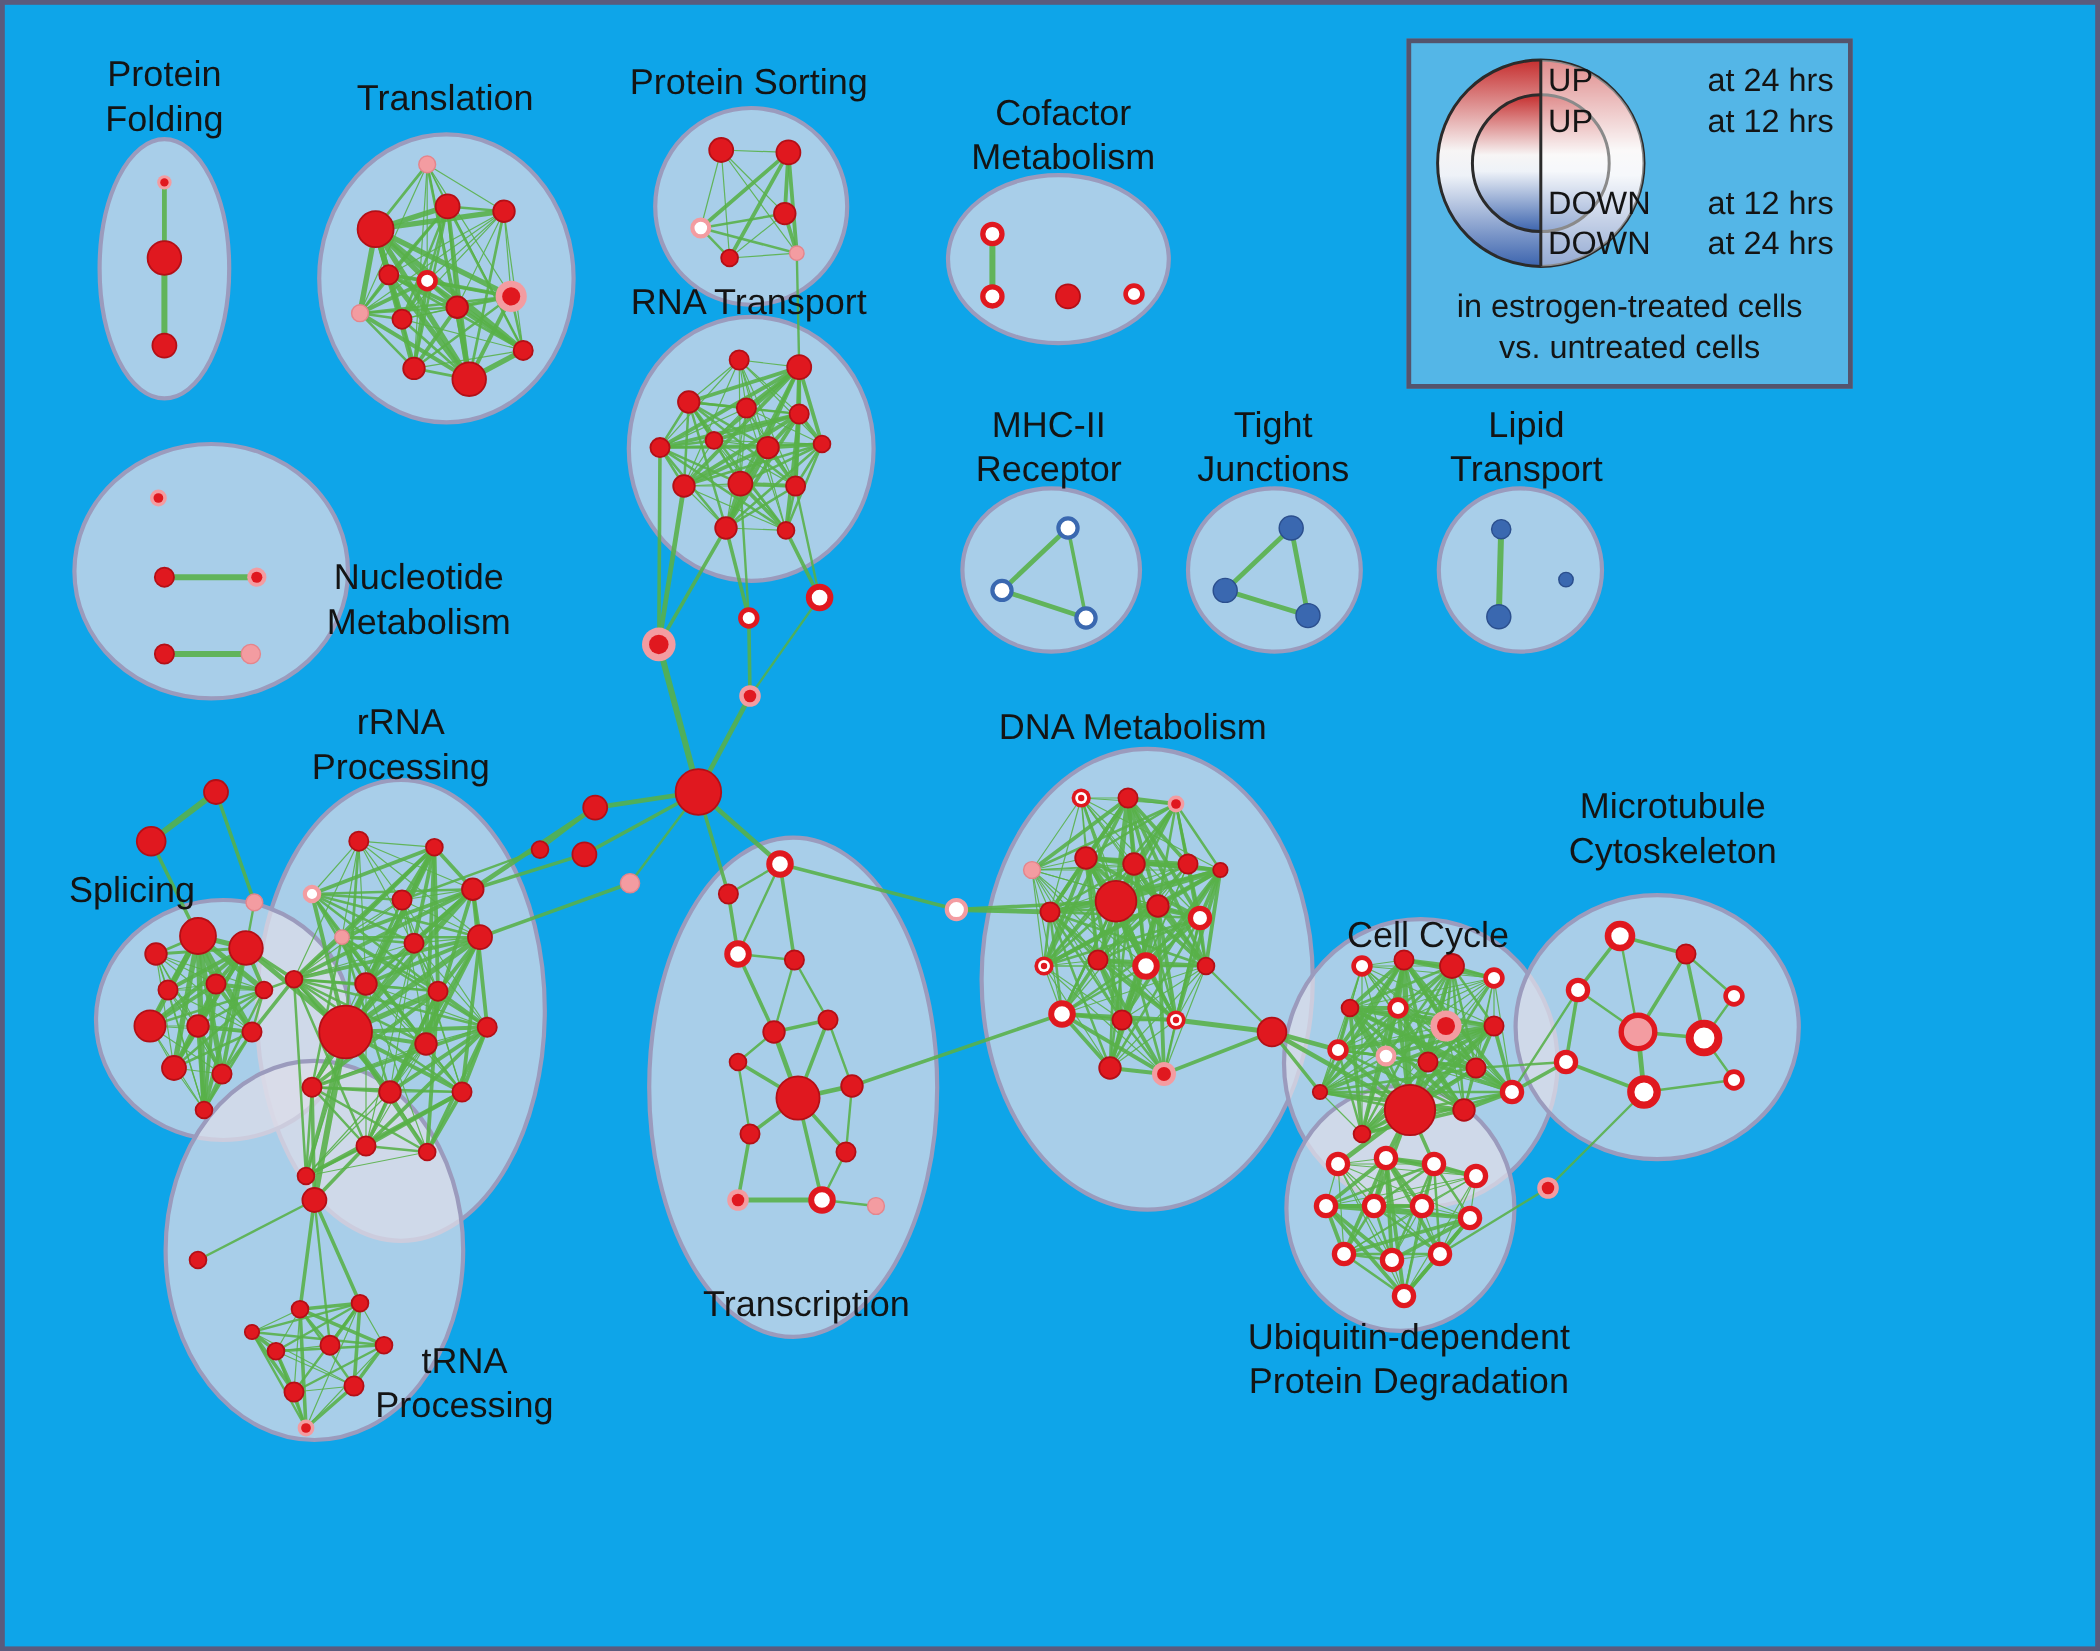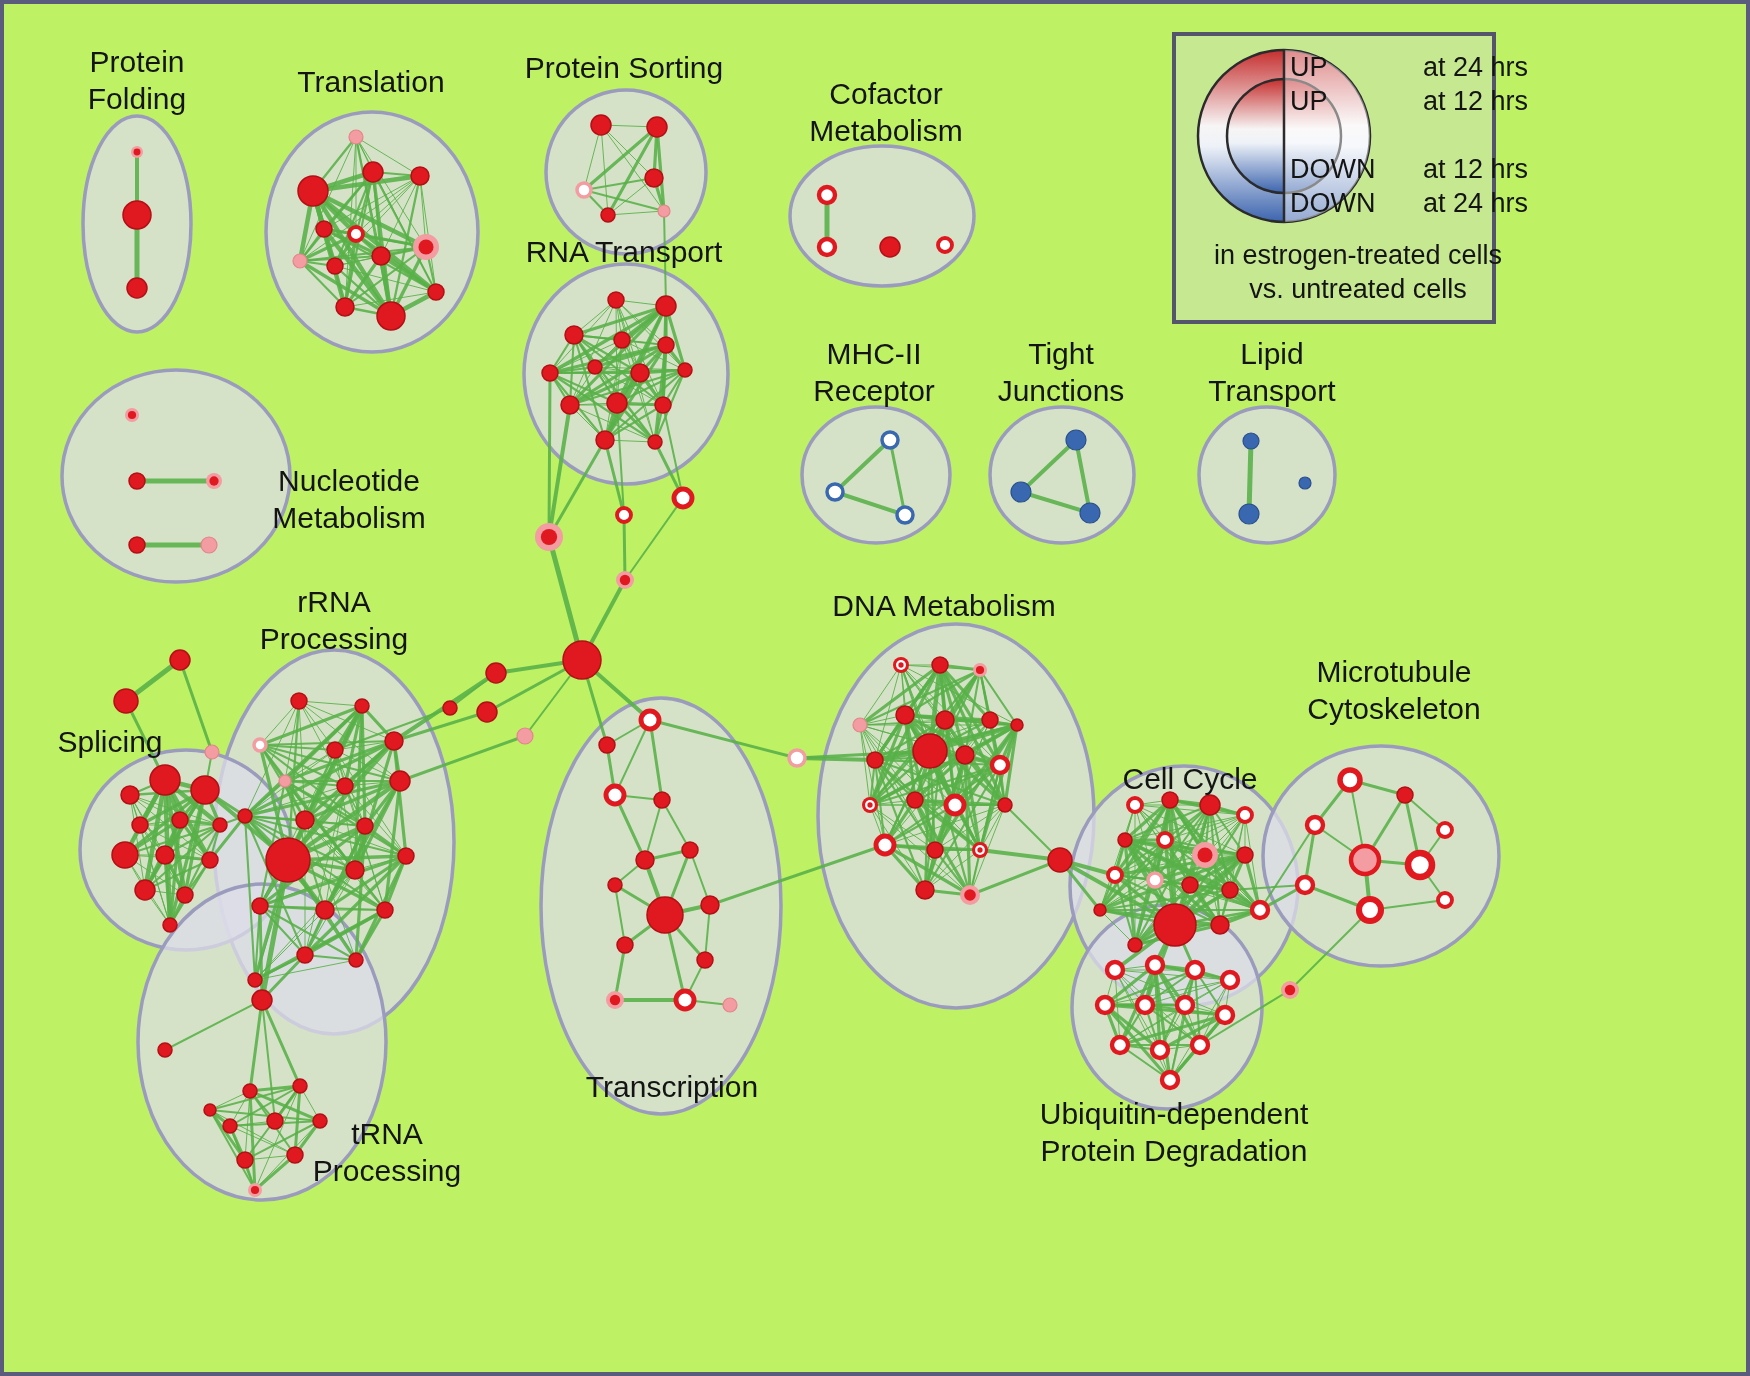--- a/index.html
+++ b/index.html
@@ -1,24 +1,24 @@
 <!DOCTYPE html>
 <html><head>
 <meta charset="utf-8">
 <style>
   html,body{margin:0;padding:0;}
   .canvas{
     position:relative;width:1750px;height:1376px;box-sizing:border-box;
-    background:#bef264;border:4px solid #5b5b7d;overflow:hidden;
+    background:#0ea5e9;border:4px solid #5b5b7d;overflow:hidden;
     font-family:"Liberation Sans",sans-serif;
   }
   #network{position:absolute;left:0;top:0;}
   .cluster-label{font-size:30px;fill:#141414;}
   .legend{
-    position:absolute;left:1168px;top:28px;width:324px;height:292px;
+    position:absolute;left:1168px;top:28px;width:372px;height:292px;
     box-sizing:border-box;border:4px solid #54546d;background:rgba(214,214,230,0.35);
   }
   .legend svg{display:block;}
   .legend text{font-size:27px;fill:#141414;font-family:"Liberation Sans",sans-serif;}
 </style>
 </head>
 <body>
 
 <div class="canvas">
 

